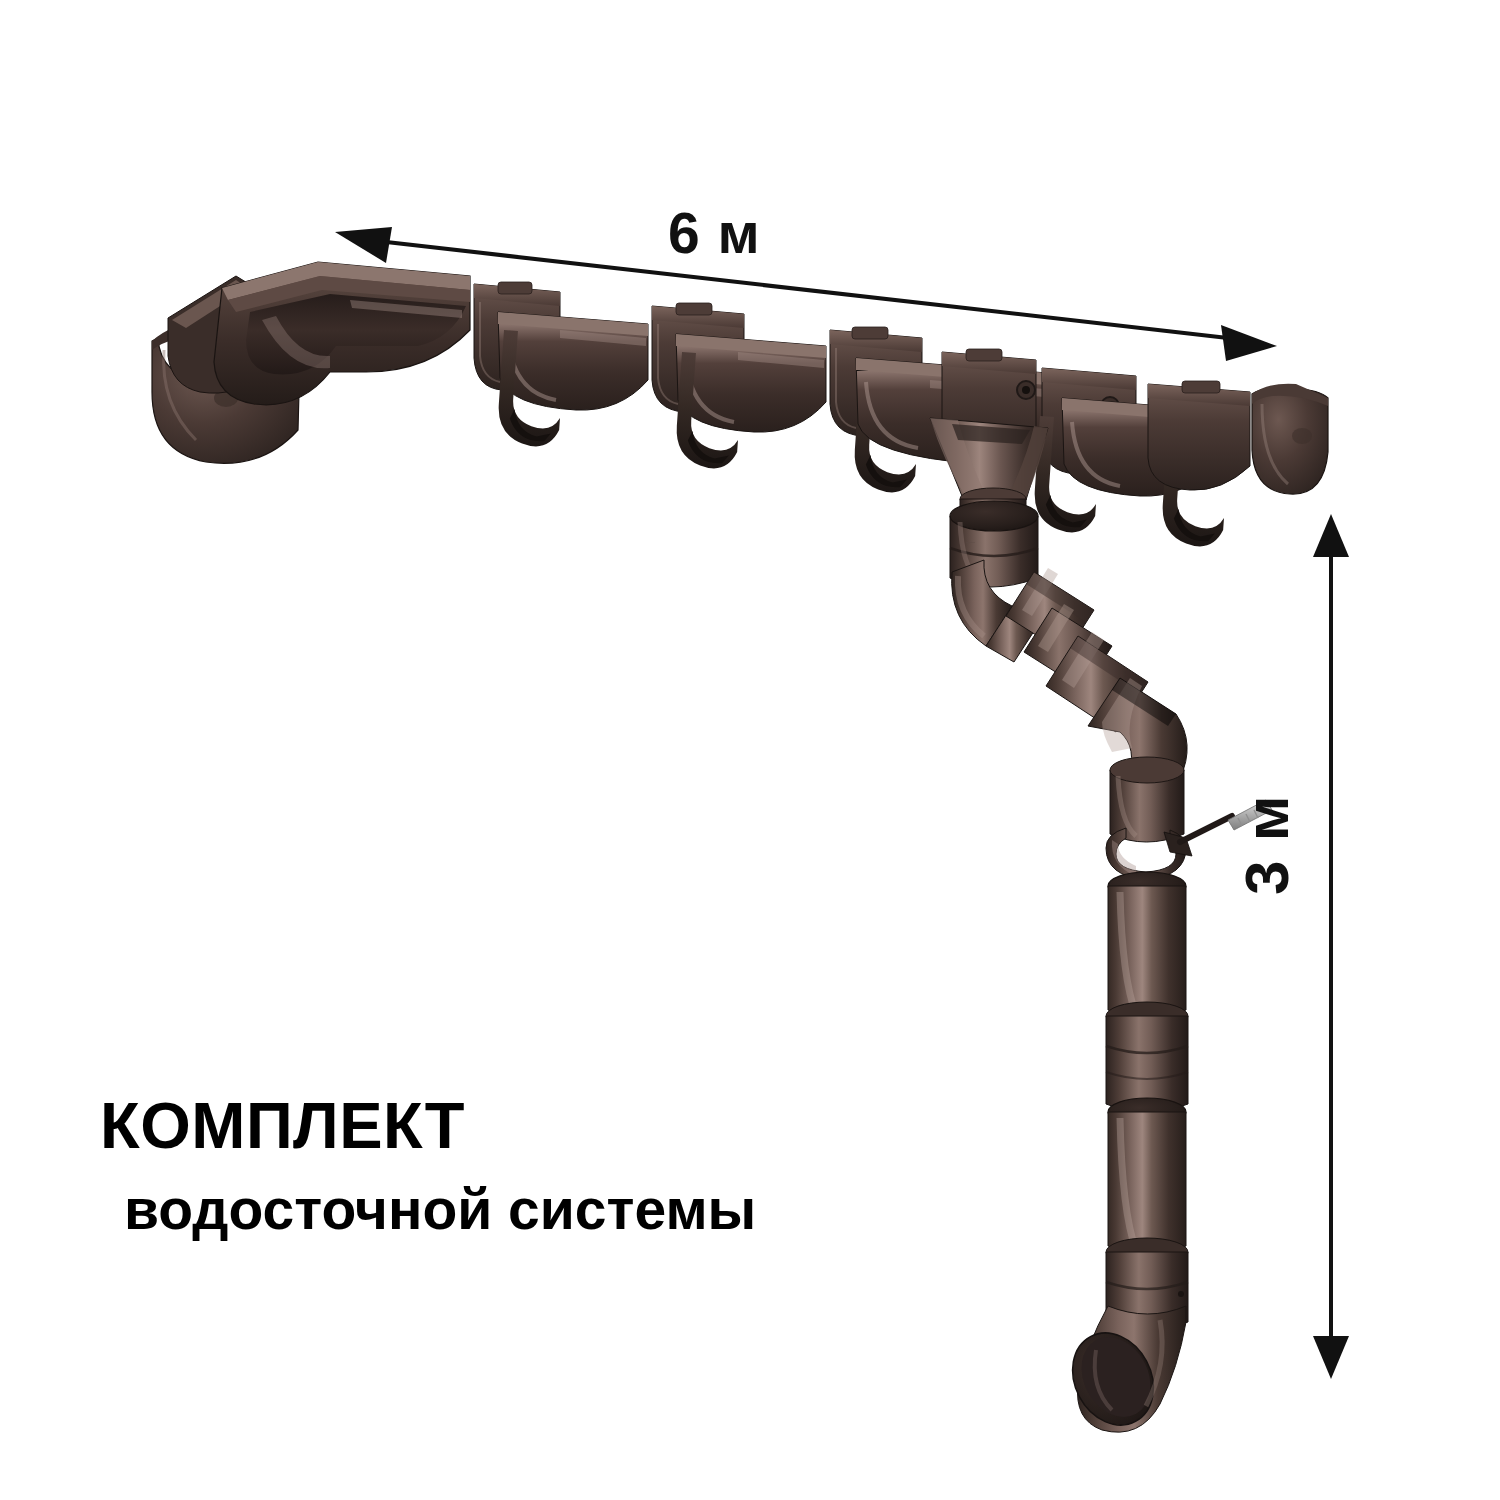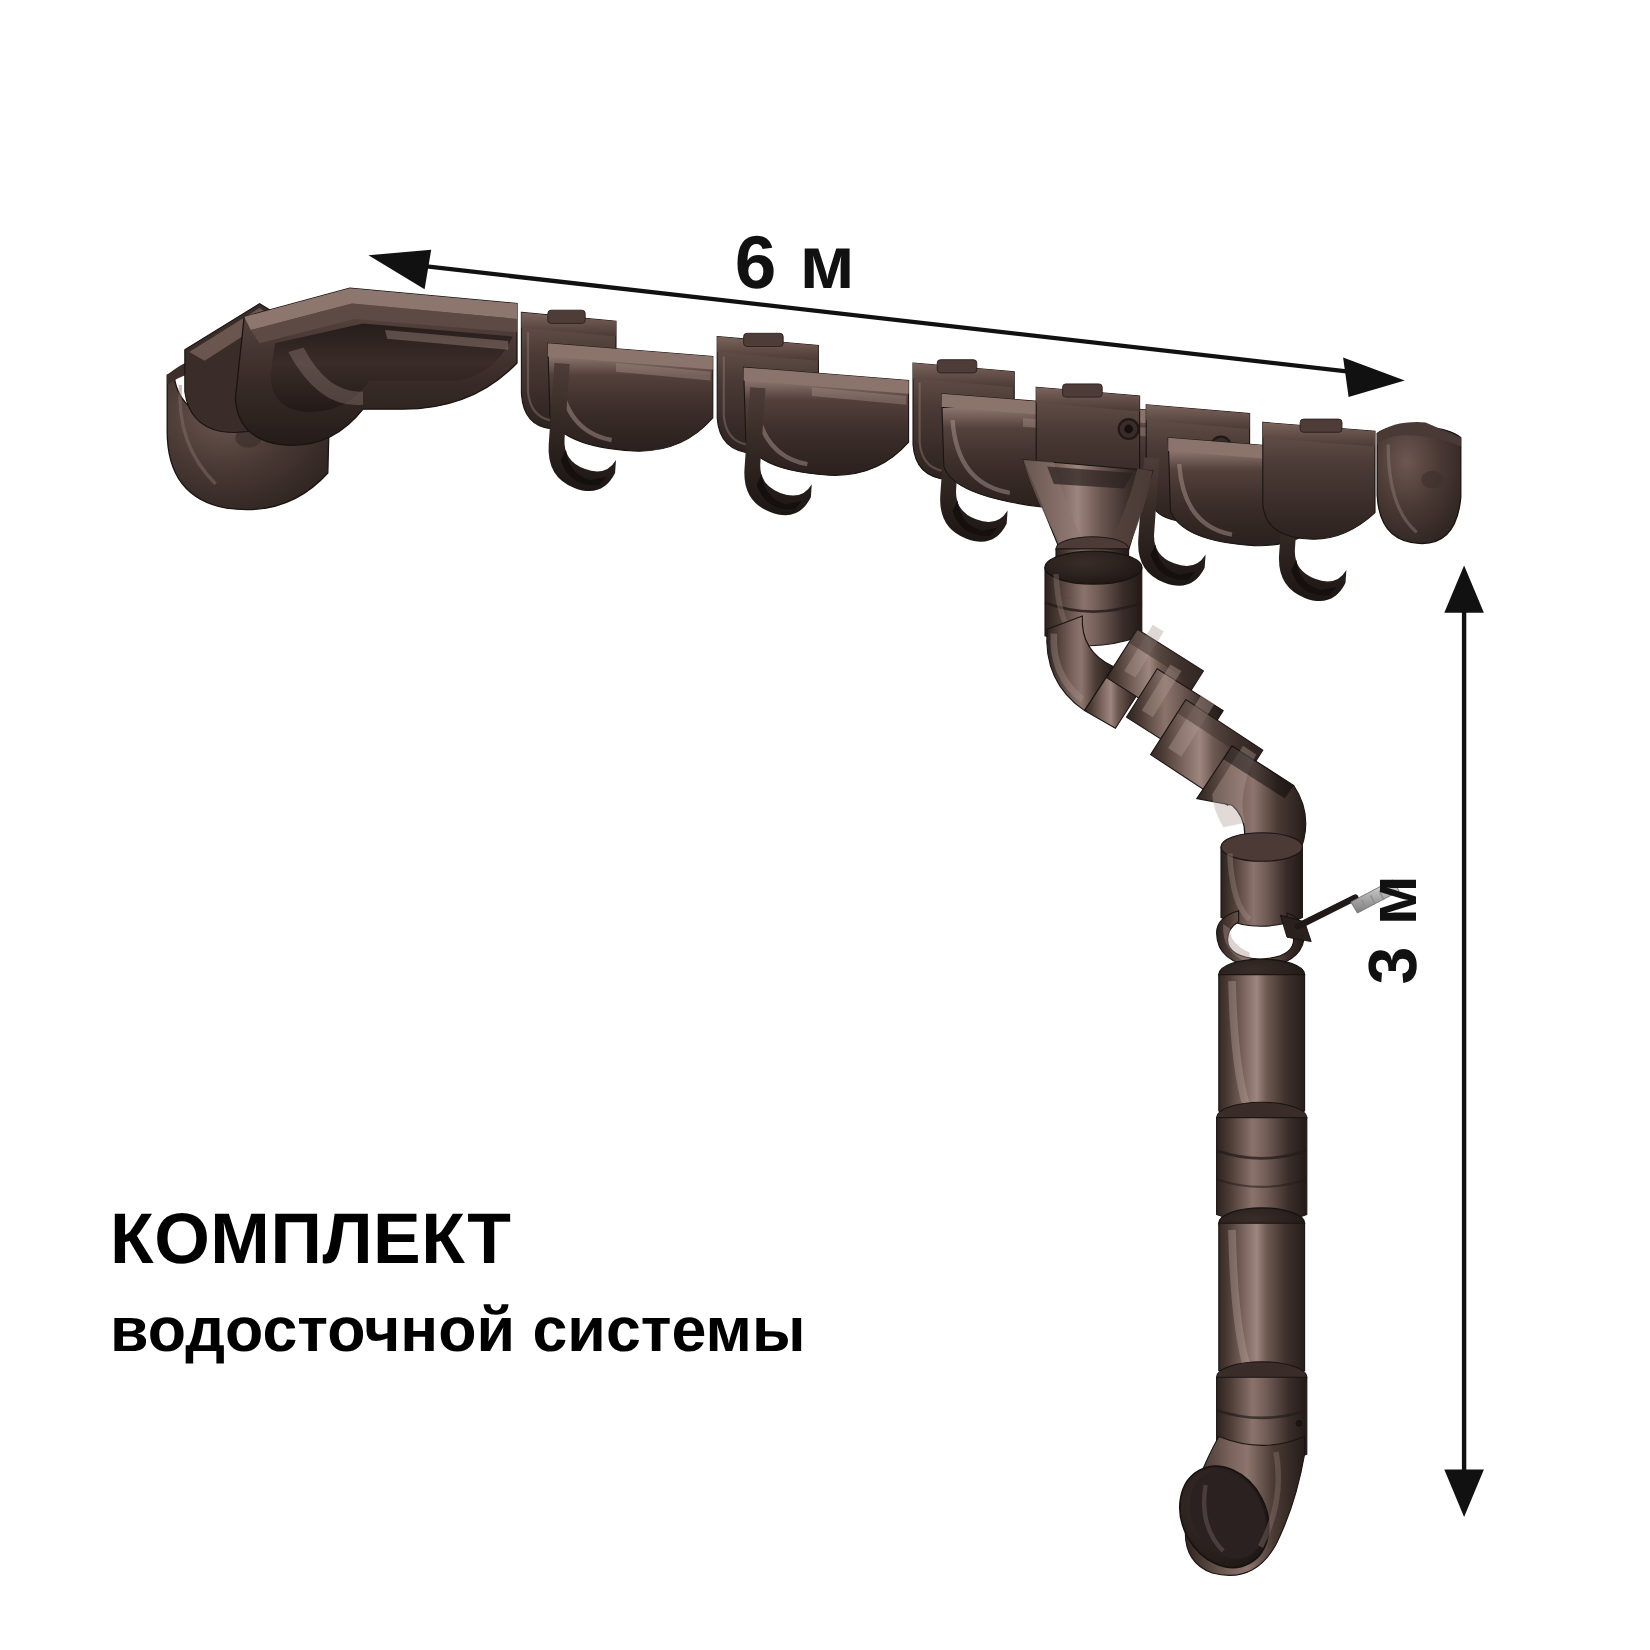--- a/index.html
+++ b/index.html
@@ -30,21 +30,21 @@
     color: #111111;
     font-weight: bold;
     font-family: "Liberation Sans", sans-serif;
     white-space: nowrap;
     line-height: 1;
     user-select: none;
   }
   #label-6m {
     left: 668px;
     top: 205px;
-    font-size: 68px;
+    font-size: 57px;
     letter-spacing: 1px;
     text-align: center;
   }
   #label-3m {
     left: 1236px;
     top: 895px;
     font-size: 62px;
     letter-spacing: 1px;
     transform: rotate(-90deg);
     transform-origin: left top;
@@ -61,20 +61,21 @@
     letter-spacing: 0.5px;
     line-height: 1.05;
     text-transform: uppercase;
   }
   #caption-line2 {
     font-size: 57px;
     font-weight: bold;
     letter-spacing: 0px;
     line-height: 1.05;
     margin-top: 20px;
+    margin-left: 24px;
   }
 </style>
 </head>
 <body>
 
 <div id="stage">
 
   <svg id="art" viewBox="0 0 1500 1500" xmlns="http://www.w3.org/2000/svg">
     <defs>
 

